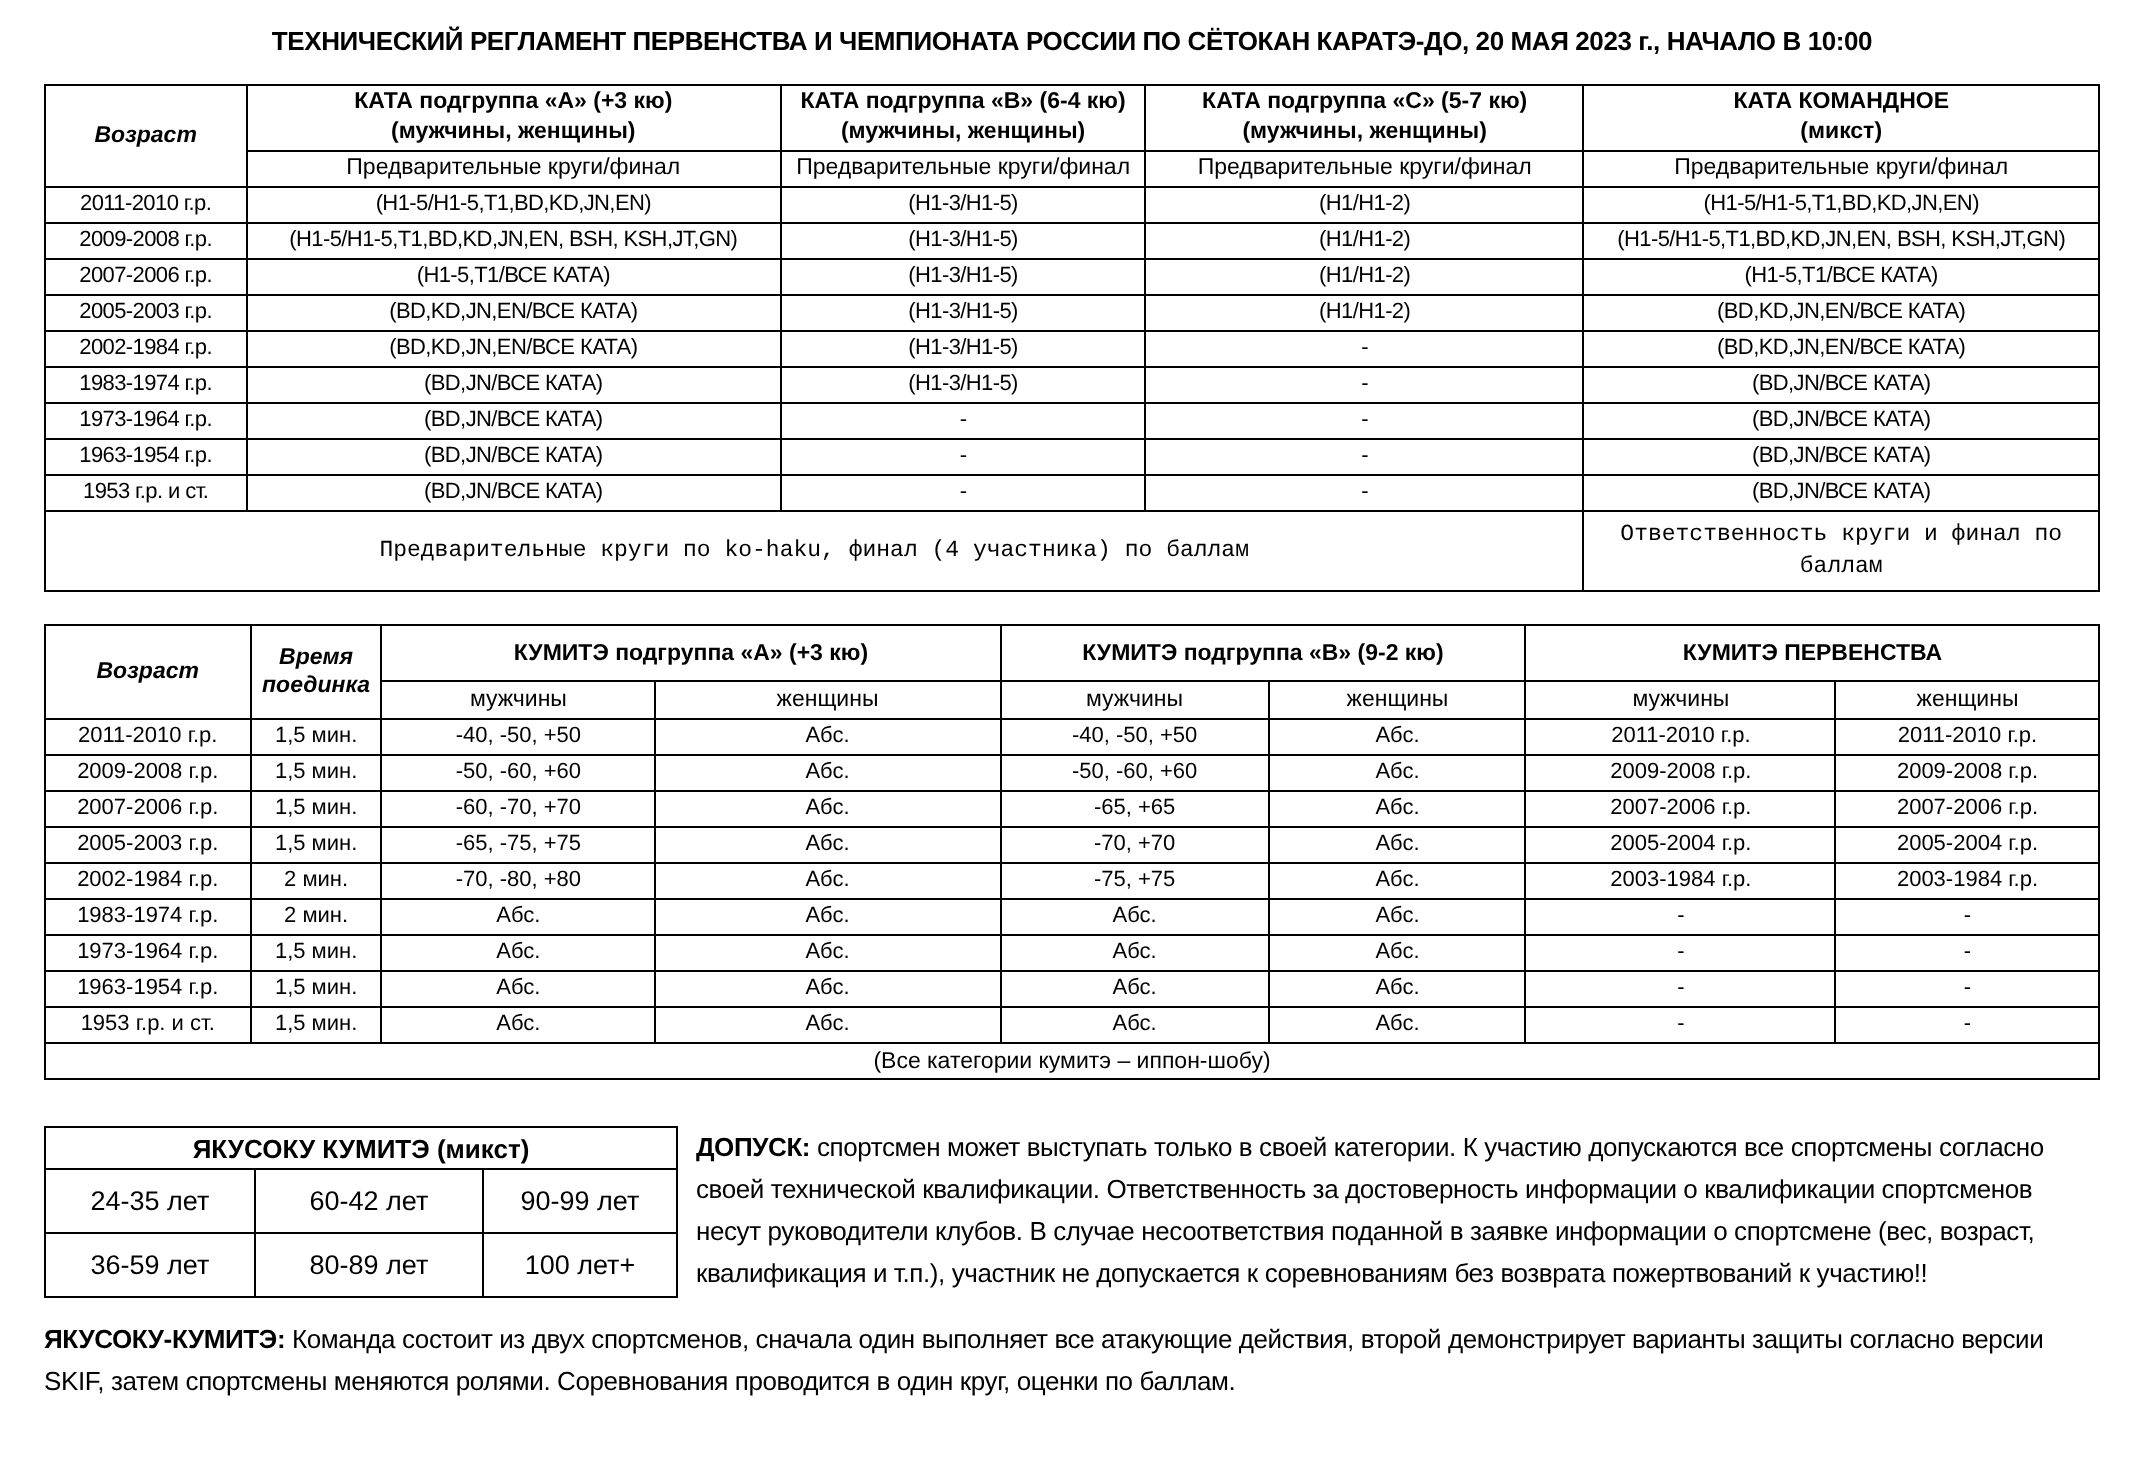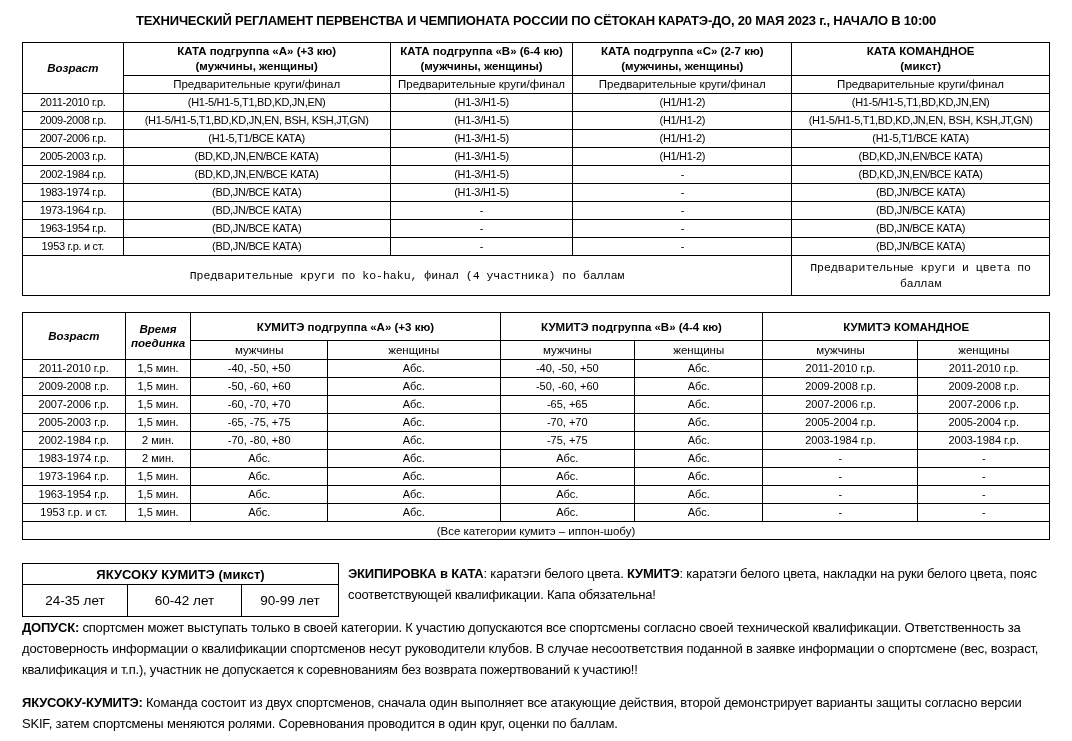--- a/index.html
+++ b/index.html
@@ -73,21 +73,21 @@
         <th rowspan="2" class="va-top">Возраст</th>
         <th>
           <div>КАТА подгруппа «А» (+3 кю)</div>
           <div>(мужчины, женщины)</div>
         </th>
         <th>
           <div>КАТА подгруппа «В» (6-4 кю)</div>
           <div>(мужчины, женщины)</div>
         </th>
         <th>
-          <div>КАТА подгруппа «С» (2-7 кю)</div>
+          <div>КАТА подгруппа «С» (5-7 кю)</div>
           <div>(мужчины, женщины)</div>
         </th>
         <th>
           <div>КАТА КОМАНДНОЕ</div>
           <div>(микст)</div>
         </th>
       </tr>
       <tr>
         <th class="sub">Предварительные круги/финал</th>
         <th class="sub">Предварительные круги/финал</th>
@@ -156,43 +156,43 @@
           <td>1953 г.р. и ст.</td>
           <td>(BD,JN/ВСЕ КАТА)</td>
           <td>-</td>
           <td>-</td>
           <td>(BD,JN/ВСЕ КАТА)</td>
         </tr>
       </tbody>
     <tfoot>
       <tr>
         <td colspan="4">Предварительные круги по ko-haku, финал (4 участника) по баллам</td>
-        <td>Предварительные круги  и цвета по баллам</td>
+        <td>Ответственность круги  и финал по баллам</td>
       </tr>
     </tfoot>
   </table>
 
   <table class="tbl kumite" style="margin-top:16px">
     <colgroup>
       <col style="width:10%">
         <col style="width:6.4%">
         <col style="width:13.3%">
         <col style="width:16.8%">
         <col style="width:13.1%">
         <col style="width:12.5%">
         <col style="width:15.1%">
         <col style="width:12.8%">
     </colgroup>
     <thead>
       <tr class="r1">
         <th rowspan="2" class="va-top">Возраст</th>
         <th rowspan="2" class="va-top">Время поединка</th>
         <th colspan="2">КУМИТЭ подгруппа «А» (+3 кю)</th>
-        <th colspan="2">КУМИТЭ подгруппа «В» (4-4 кю)</th>
-        <th colspan="2">КУМИТЭ КОМАНДНОЕ</th>
+        <th colspan="2">КУМИТЭ подгруппа «В» (9-2 кю)</th>
+        <th colspan="2">КУМИТЭ ПЕРВЕНСТВА</th>
       </tr>
       <tr class="r2">
         <th>мужчины</th>
         <th>женщины</th>
         <th>мужчины</th>
         <th>женщины</th>
         <th>мужчины</th>
         <th>женщины</th>
       </tr>
     </thead>
@@ -307,24 +307,28 @@
           <tr>
             <th colspan="3">ЯКУСОКУ КУМИТЭ (микст)</th>
           </tr>
         </thead>
         <tbody>
             <tr>
               <td>24-35 лет</td>
               <td>60-42 лет</td>
               <td>90-99 лет</td>
             </tr>
+            <tr>
+              <td>36-59 лет</td>
+              <td>80-89 лет</td>
+              <td>100 лет+</td>
+            </tr>
           </tbody>
       </table>
     </div>
 
-    <p class="note"><b>ЭКИПИРОВКА в КАТА</b><span>: каратэги белого цвета. </span><b>КУМИТЭ</b><span>: каратэги белого цвета, накладки на руки белого цвета, пояс соответствующей квалификации. Капа обязательна!</span></p>
 
     <p class="note"><b>ДОПУСК:</b><span> спортсмен может выступать только в своей категории. К участию допускаются все спортсмены согласно своей технической квалификации. Ответственность за достоверность информации о квалификации спортсменов несут руководители клубов. В случае несоответствия поданной в заявке информации о спортсмене (вес, возраст, квалификация и т.п.), участник не допускается к соревнованиям без возврата пожертвований к участию!!</span></p>
 
     <p class="note last"><b>ЯКУСОКУ-КУМИТЭ:</b><span> Команда состоит из двух спортсменов, сначала один выполняет все атакующие действия, второй демонстрирует варианты защиты согласно версии SKIF, затем спортсмены меняются ролями. Соревнования проводится в один круг, оценки по баллам.</span></p>
   </div>
 
 </div>
 
 </body></html>

